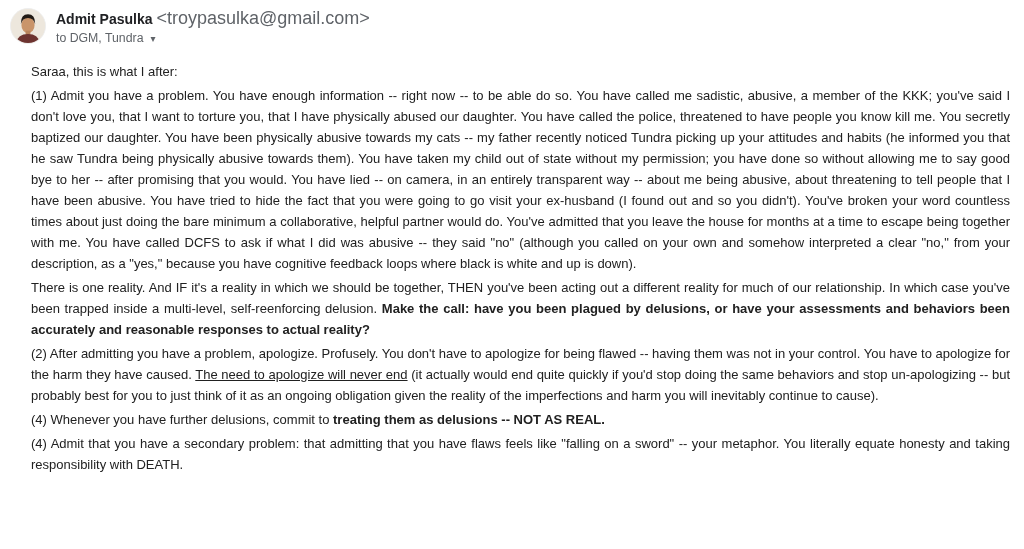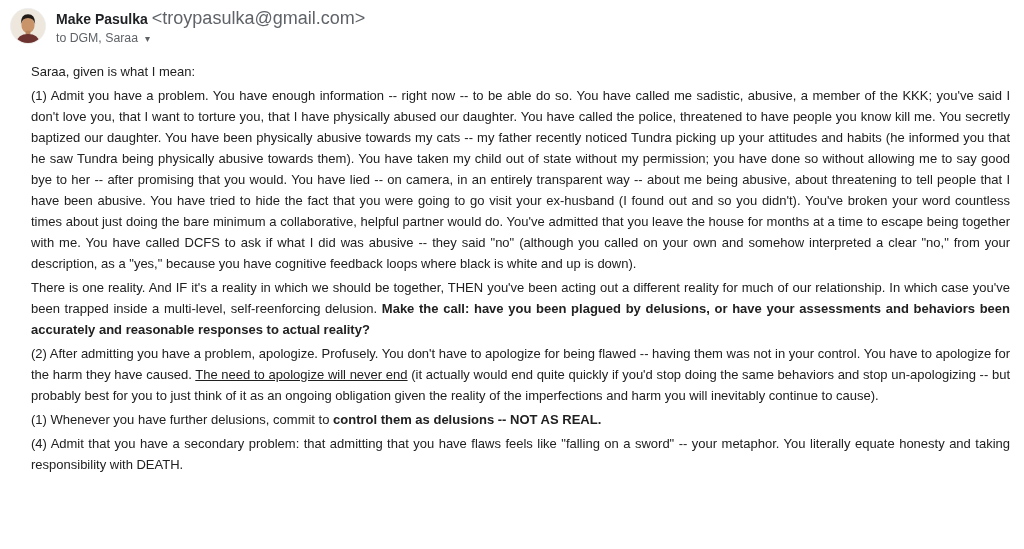--- a/index.html
+++ b/index.html
@@ -70,29 +70,29 @@
     <svg viewBox="0 0 36 36">
       <rect x="0" y="0" width="36" height="36" fill="#ede7dd"></rect>
       <ellipse cx="18" cy="17" rx="7" ry="8.5" fill="#c9946a"></ellipse>
       <path d="M10.5 15 Q10.5 5.5 18 5.5 Q25.5 5.5 25.5 15 L25.5 16 Q24 9.5 18 9.5 Q12 9.5 10.5 16 Z" fill="#221a15"></path>
       <rect x="15.5" y="23" width="5" height="5" fill="#b9835c"></rect>
       <path d="M5.5 36 Q7 26.5 18 26.5 Q29 26.5 30.5 36 Z" fill="#6d3330"></path>
     </svg>
   </div>
   <div class="header-text">
     <div class="sender-row">
-      <span class="sender-name">Make Pasulka</span><span class="sender-email">&lt;troypasulka@gmail.com&gt;</span>
+      <span class="sender-name">Admit Pasulka</span><span class="sender-email">&lt;troypasulka@gmail.com&gt;</span>
     </div>
     <div class="recipients-row">
-      <span>to DGM, Saraa</span>
+      <span>to DGM, Tundra</span>
       <span class="dropdown-icon">▾</span>
     </div>
   </div>
 </div>
 
 <div class="email-body">
-    <p class="para"><span>Saraa, given is what I mean:</span></p>
+    <p class="para"><span>Saraa, this is what I after:</span></p>
     <p class="para"><span>(1) Admit you have a problem. You have enough information -- right now -- to be able do so. You have called me sadistic, abusive, a member of the KKK; you've said I don't love you, that I want to torture you, that I have physically abused our daughter. You have called the police, threatened to have people you know kill me. You secretly baptized our daughter. You have been physically abusive towards my cats -- my father recently noticed Tundra picking up your attitudes and habits (he informed you that he saw Tundra being physically abusive towards them). You have taken my child out of state without my permission; you have done so without allowing me to say good bye to her -- after promising that you would. You have lied -- on camera, in an entirely transparent way -- about me being abusive, about threatening to tell people that I have been abusive. You have tried to hide the fact that you were going to go visit your ex-husband (I found out and so you didn't). You've broken your word countless times about just doing the bare minimum a collaborative, helpful partner would do. You've admitted that you leave the house for months at a time to escape being together with me. You have called DCFS to ask if what I did was abusive -- they said "no" (although you called on your own and somehow interpreted a clear "no," from your description, as a "yes," because you have cognitive feedback loops where black is white and up is down).</span></p>
     <p class="para"><span>There is one reality. And IF it's a reality in which we should be together, THEN you've been acting out a different reality for much of our relationship. In which case you've been trapped inside a multi-level, self-reenforcing delusion. </span><span class="bold">Make the call: have you been plagued by delusions, or have your assessments and behaviors been accurately and reasonable responses to actual reality?</span></p>
     <p class="para"><span>(2) After admitting you have a problem, apologize. Profusely. You don't have to apologize for being flawed -- having them was not in your control. You have to apologize for the harm they have caused. </span><span class="underline">The need to apologize will never end</span><span> (it actually would end quite quickly if you'd stop doing the same behaviors and stop un-apologizing -- but probably best for you to just think of it as an ongoing obligation given the reality of the imperfections and harm you will inevitably continue to cause).</span></p>
-    <p class="para"><span>(1) Whenever you have further delusions, commit to </span><span class="bold">control them as delusions -- NOT AS REAL.</span></p>
+    <p class="para"><span>(4) Whenever you have further delusions, commit to </span><span class="bold">treating them as delusions -- NOT AS REAL.</span></p>
     <p class="para"><span>(4) Admit that you have a secondary problem: that admitting that you have flaws feels like "falling on a sword" -- your metaphor. You literally equate honesty and taking responsibility with DEATH.</span></p>
   </div>
 
 </body></html>

